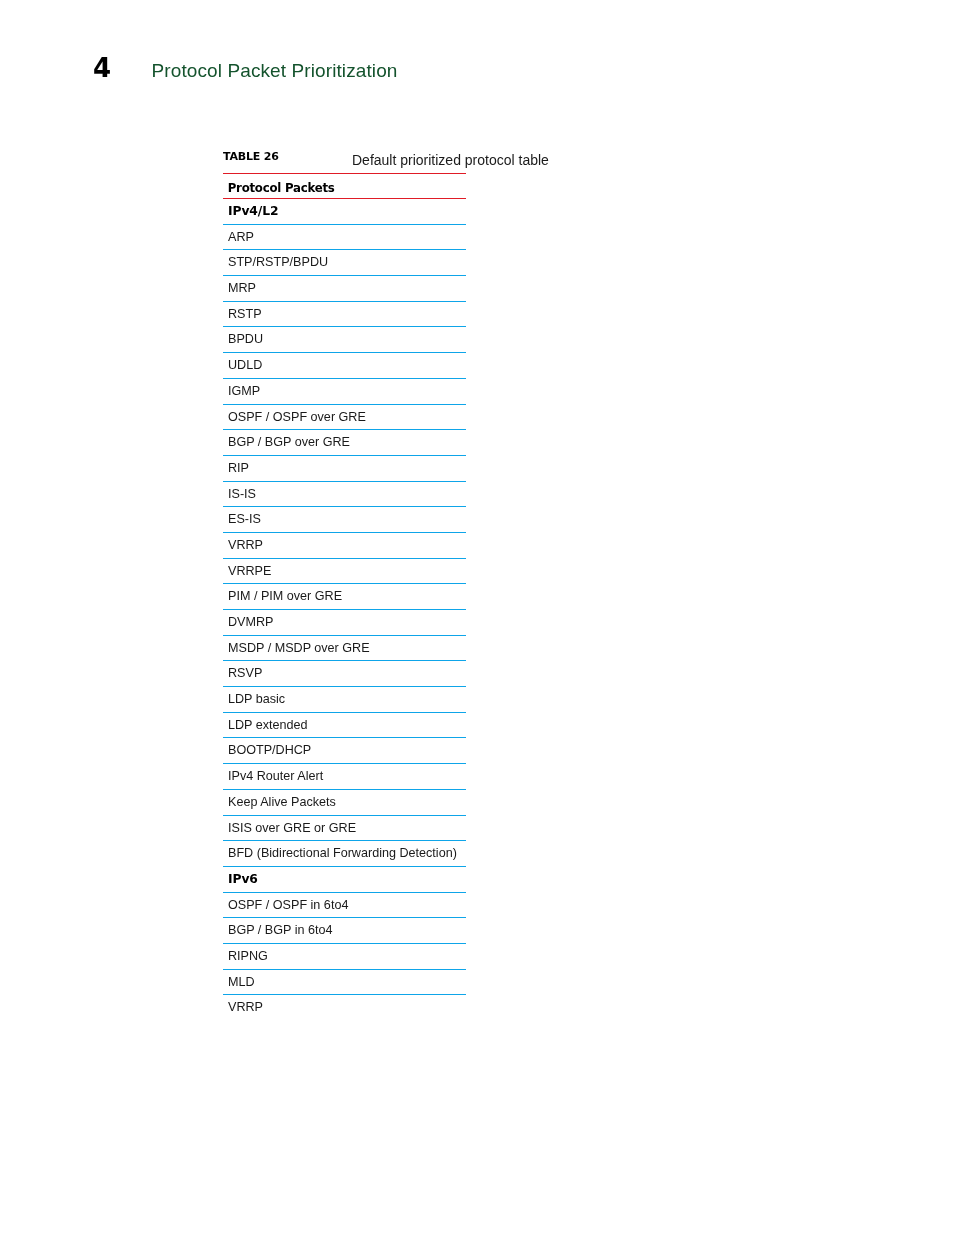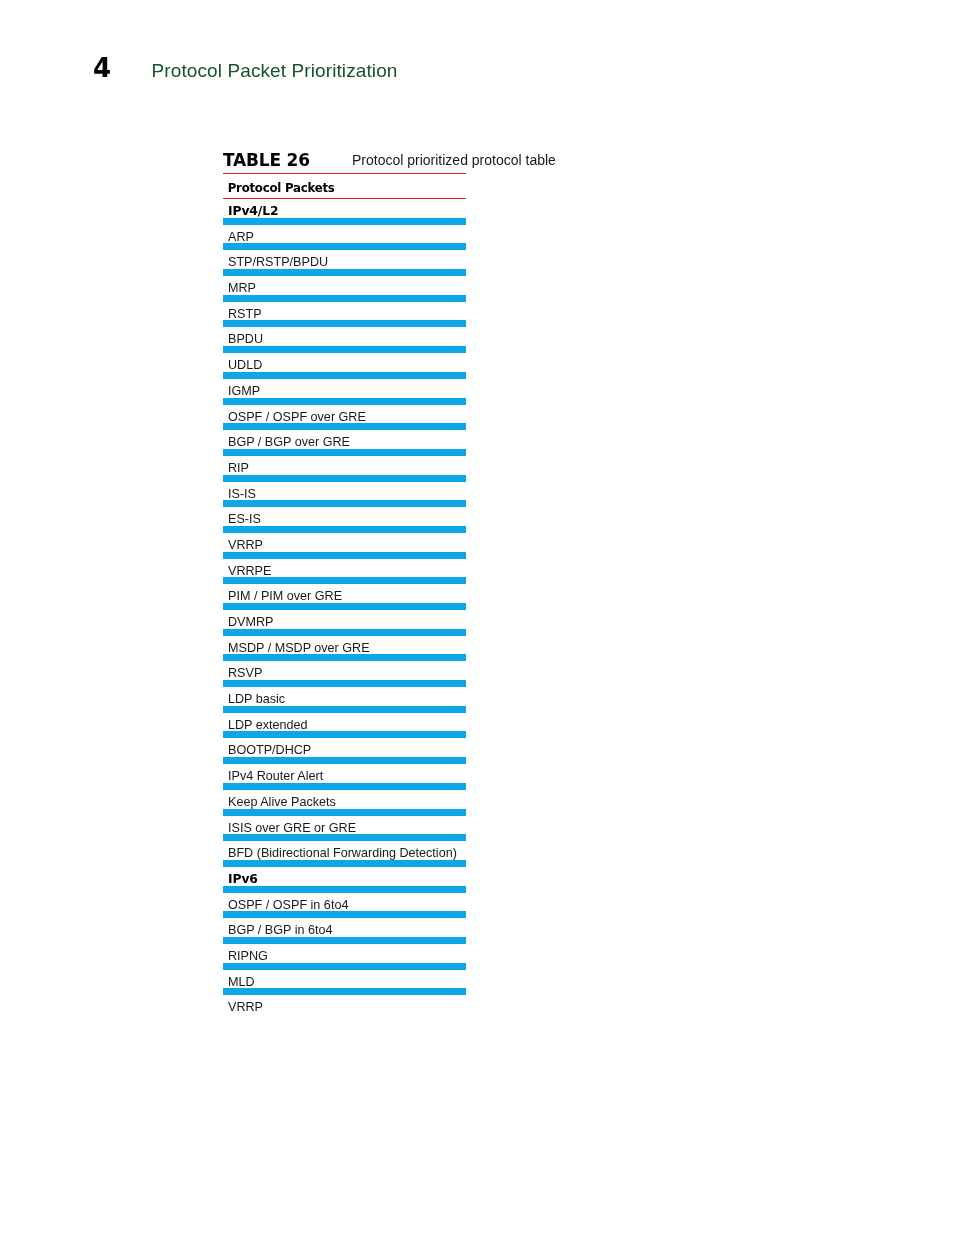--- a/index.html
+++ b/index.html
@@ -53,21 +53,21 @@
     position: relative;
     height: 23px;
     width: 243px;
     border-bottom: 1.6px solid #e01b26;
   }
   .table-label {
     position: absolute;
     left: 0;
     top: 0;
     font-family: "DejaVu Sans", sans-serif;
-    font-size: 17px;
+    font-size: 11px;
     font-weight: bold;
     letter-spacing: -0.2px;
     color: #000;
     white-space: nowrap;
   }
   .table-caption-text {
     position: absolute;
     left: 129px;
     top: 2px;
     font-family: "Liberation Sans", sans-serif;
@@ -97,21 +97,21 @@
     transform-origin: left center;
   }
 
   
   .table-body {
     width: 243px;
   }
   .table-row {
     height: 25.7px;
     line-height: 25.7px;
-    border-bottom: 7px solid #0ea5e9;
+    border-bottom: 1px solid #0ea5e9;
     box-sizing: border-box;
     white-space: nowrap;
     overflow: visible;
   }
   .table-row:last-child {
     border-bottom: none;
   }
   .cell {
     padding-left: 5px;
     font-family: "Liberation Sans", sans-serif;
@@ -133,21 +133,21 @@
 
 <div class="page-header">
   <div class="chapter-number">4</div>
   <div class="chapter-title">Protocol Packet Prioritization</div>
 </div>
 
 <div class="table-block">
 
   <div class="table-caption-row">
     <span class="table-label">TABLE 26</span>
-    <span class="table-caption-text">Protocol prioritized protocol table</span>
+    <span class="table-caption-text">Default prioritized protocol table</span>
   </div>
 
   <div class="table-head">
     <span class="table-head-label">Protocol Packets</span>
   </div>
 
   <div class="table-body" id="table-body">
       <div class="table-row group"><span class="cell">IPv4/L2</span></div>
       <div class="table-row"><span class="cell">ARP</span></div>
       <div class="table-row"><span class="cell">STP/RSTP/BPDU</span></div>

